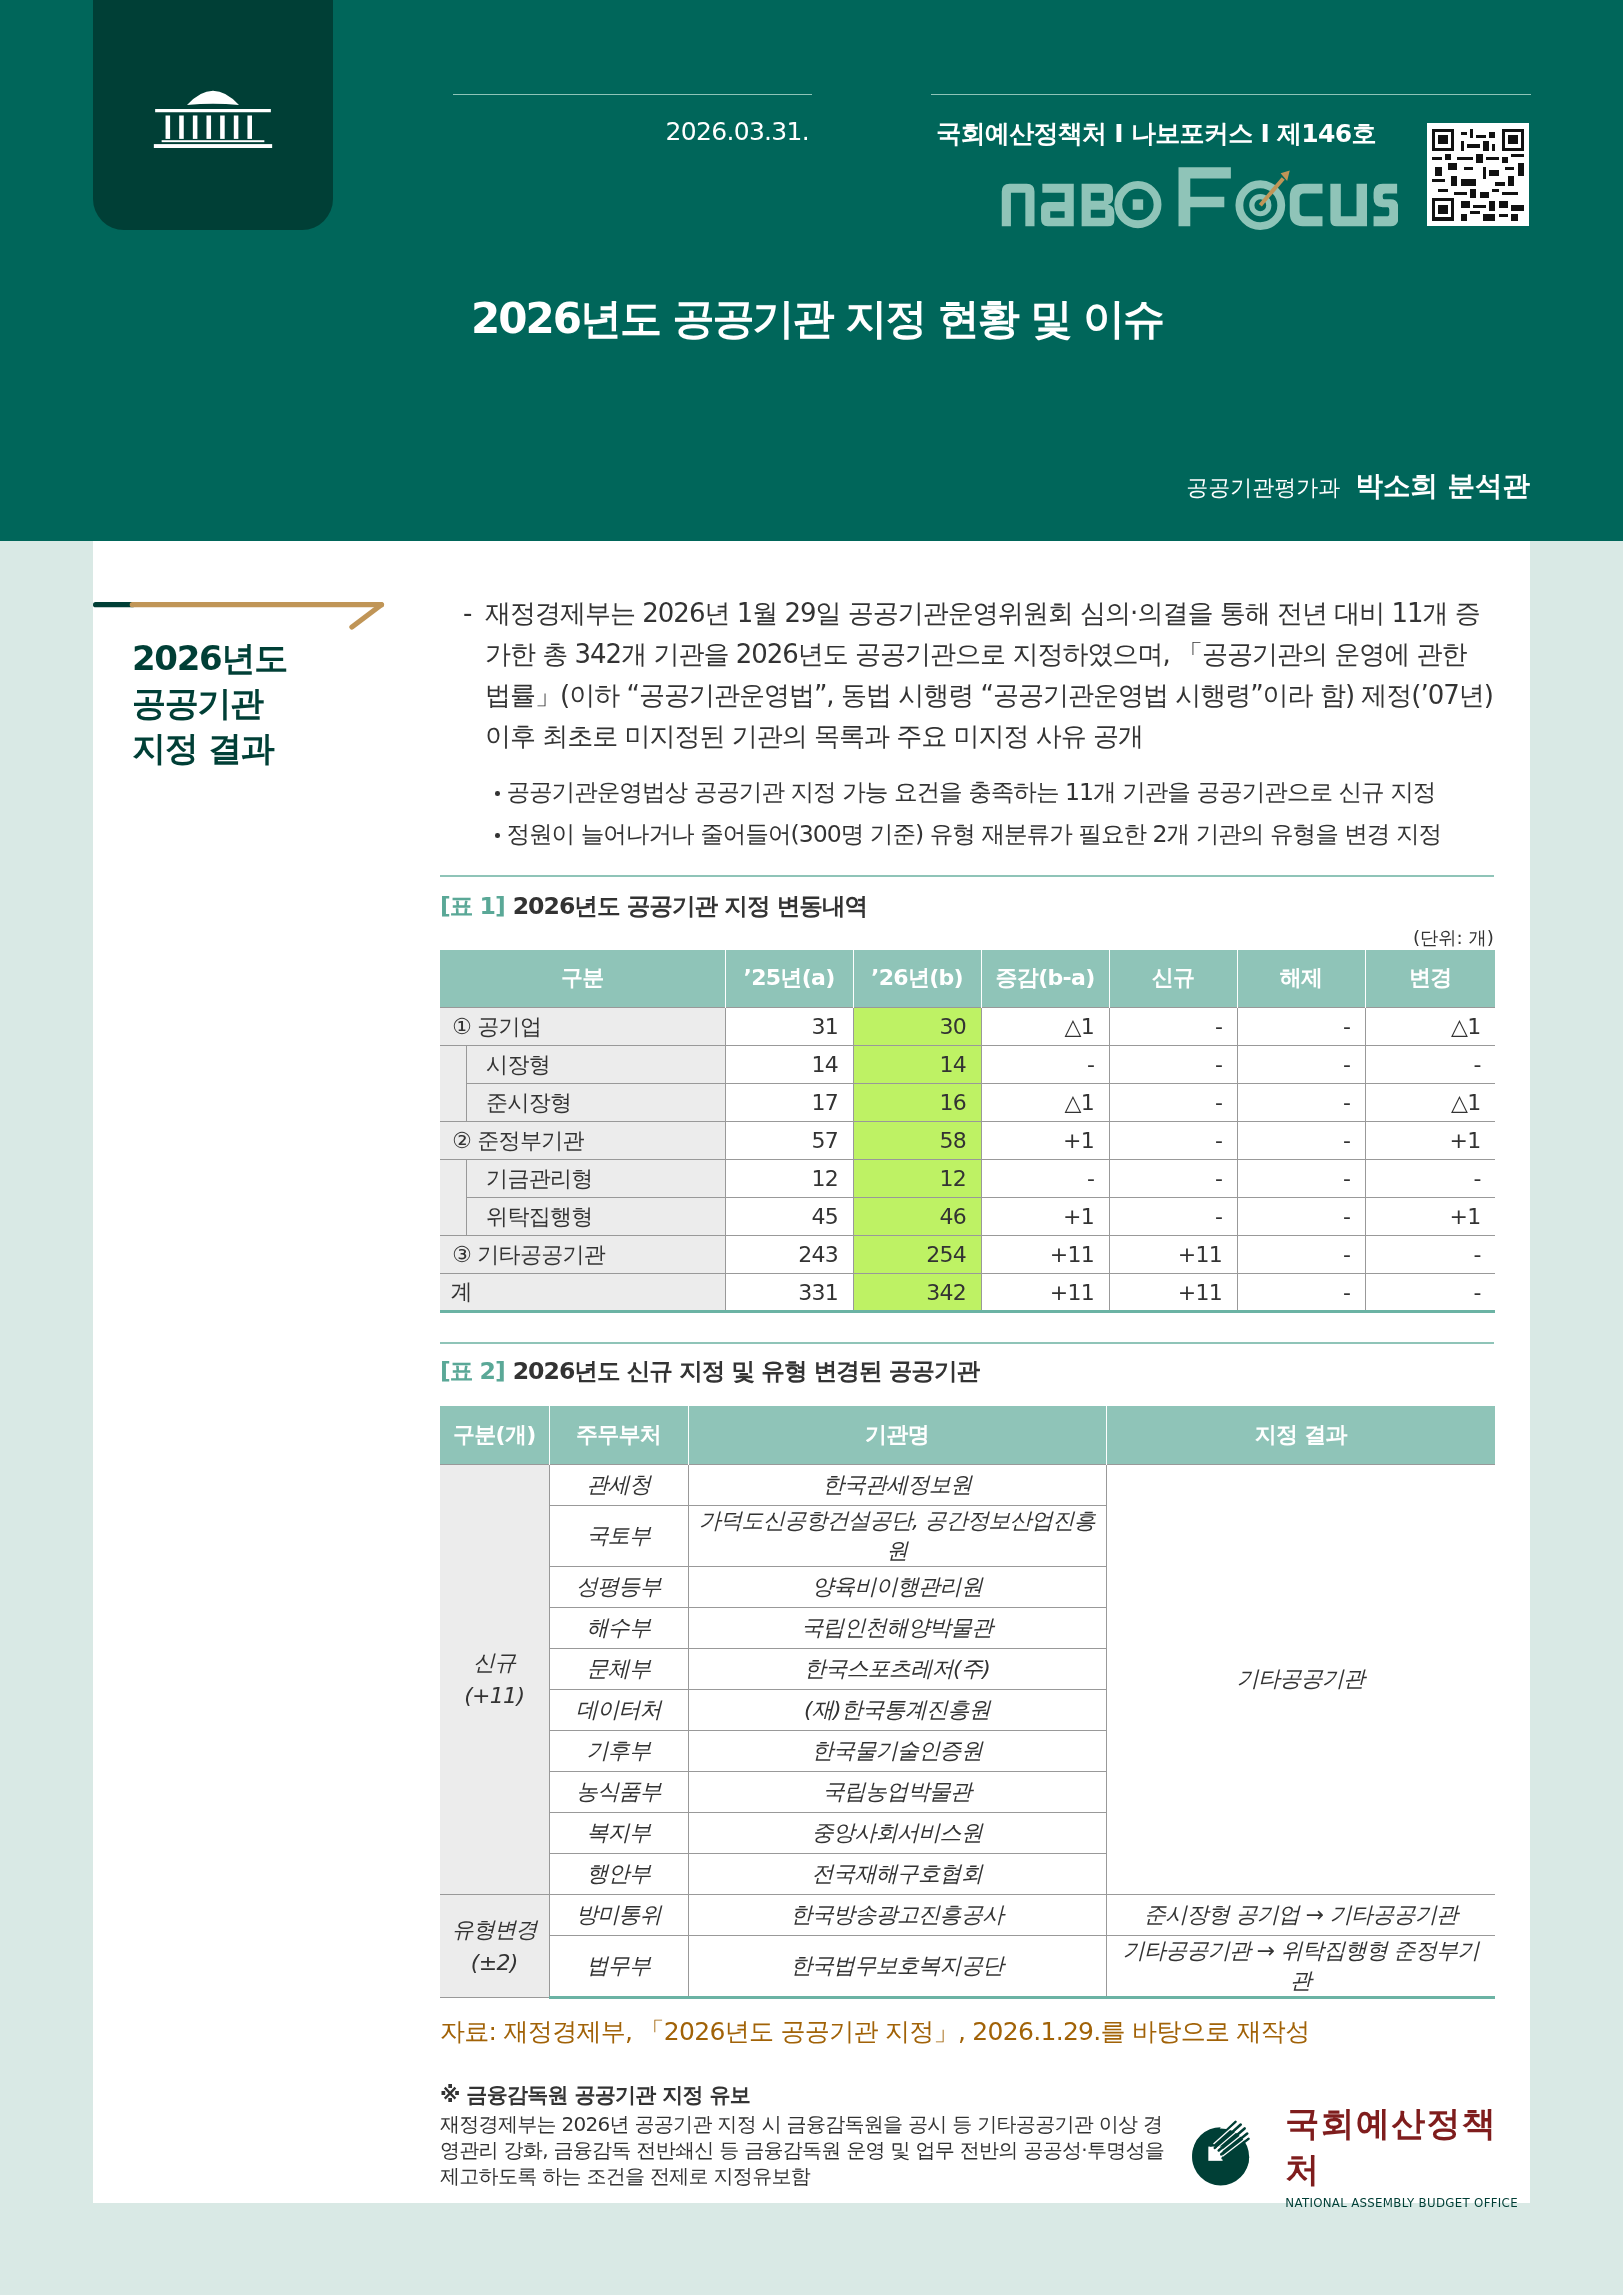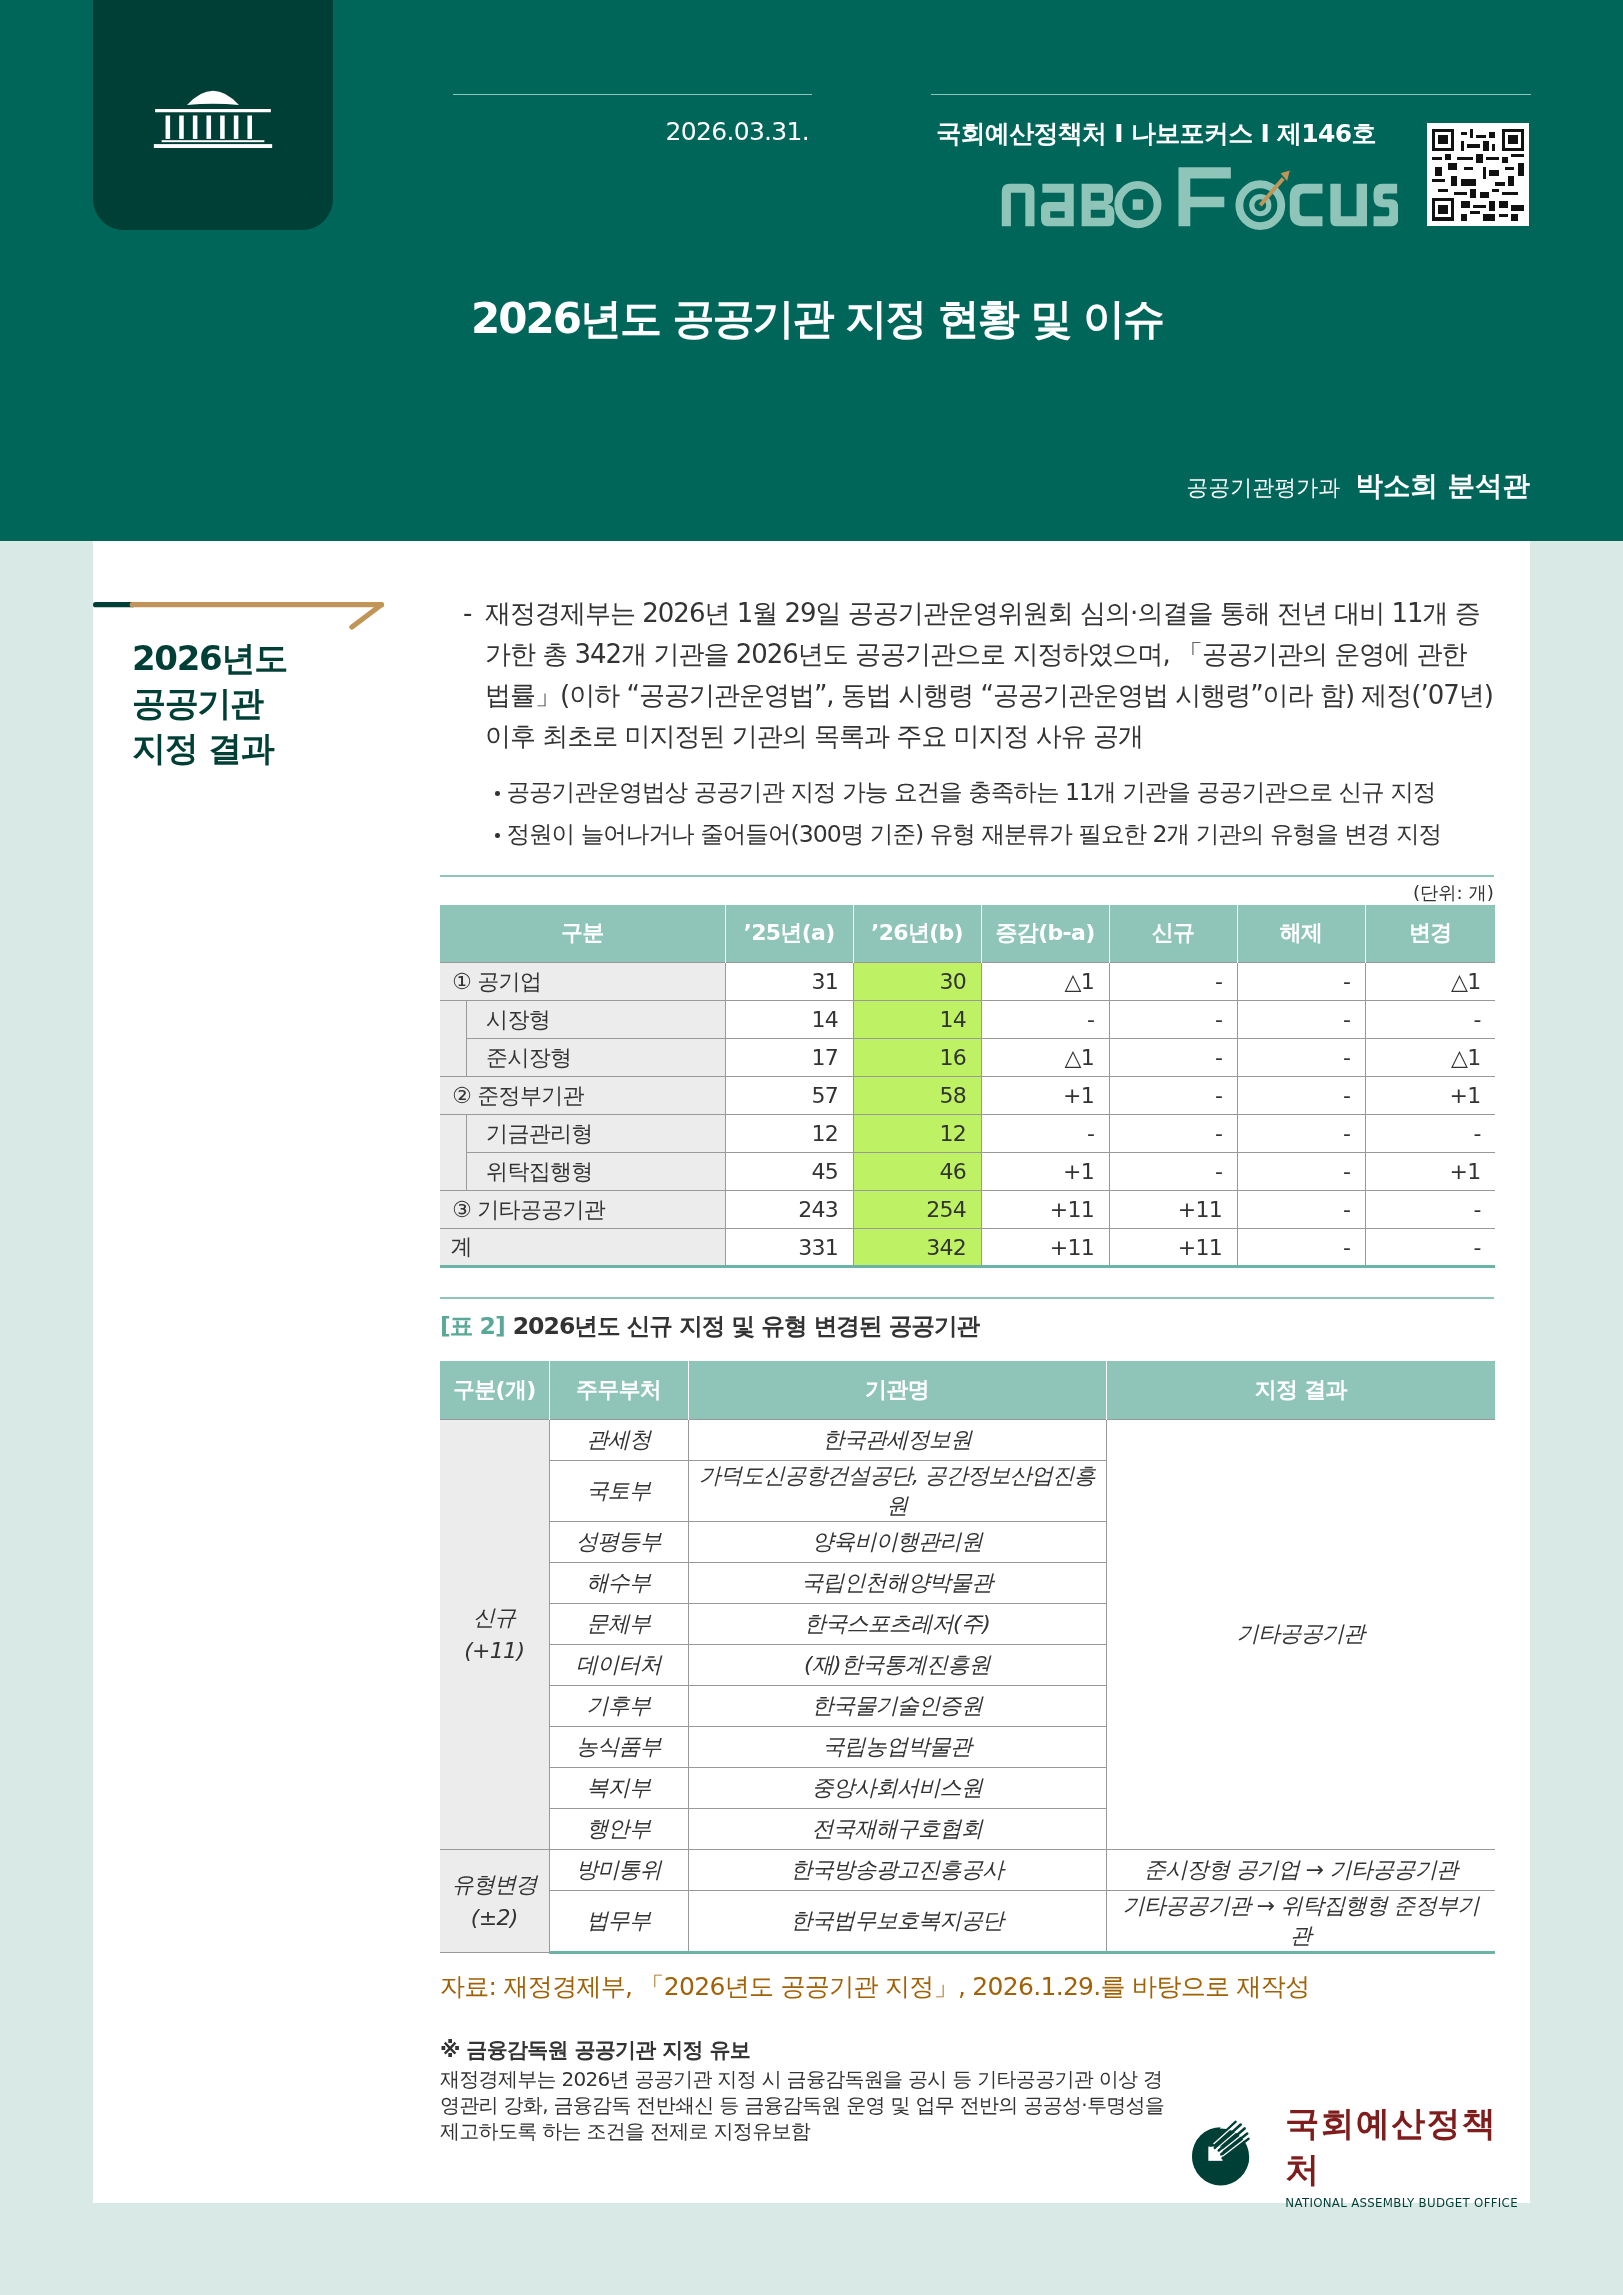--- a/index.html
+++ b/index.html
@@ -230,20 +230,23 @@
   </div>
 
   <div class="content">
     <div class="dash-para">
       <span class="dash">-</span><span>재정경제부는 2026년 1월 29일 공공기관운영위원회 심의·의결을 통해 전년 대비 11개 증가한 총 342개 기관을 2026년도 공공기관으로 지정하였으며, 「공공기관의 운영에 관한 법률」(이하 “공공기관운영법”, 동법 시행령 “공공기관운영법 시행령”이라 함) 제정(’07년) 이후 최초로 미지정된 기관의 목록과 주요 미지정 사유 공개</span>
     </div>
     <div class="dot-item"><span>공공기관운영법상 공공기관 지정 가능 요건을 충족하는 11개 기관을 공공기관으로 신규 지정</span></div>
     <div class="dot-item"><span>정원이 늘어나거나 줄어들어(300명 기준) 유형 재분류가 필요한 2개 기관의 유형을 변경 지정</span></div>
 
     <div class="tbl-rule"></div>
+    <div class="tbl-caption">
+      <span class="tag">[표 1]</span><span>2026년도 공공기관 지정 변동내역</span>
+    </div>
     <div class="unit">(단위: 개)</div>
     <table class="t1">
       <colgroup>
         <col style="width:26px">
           <col style="width:259px">
           <col style="width:128px">
           <col style="width:128px">
           <col style="width:128px">
           <col style="width:128px">
           <col style="width:128px">

